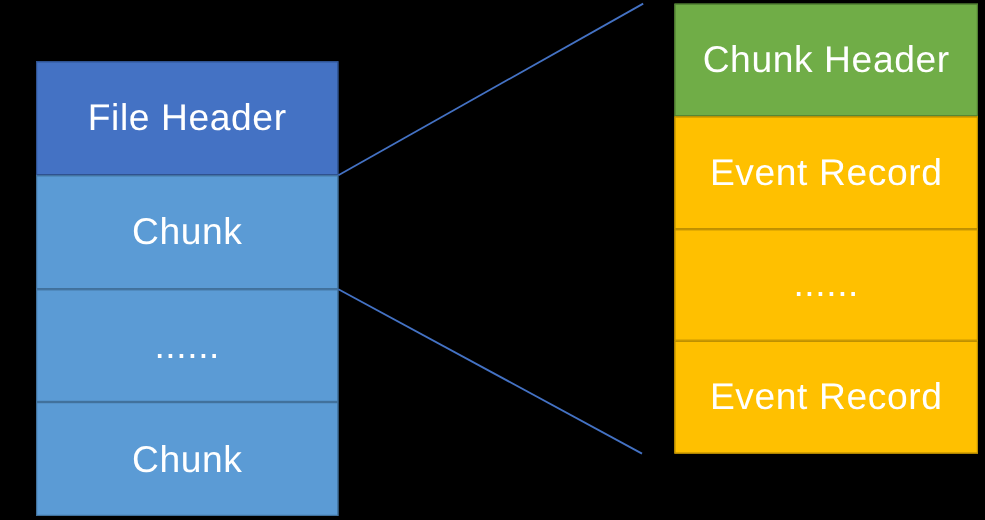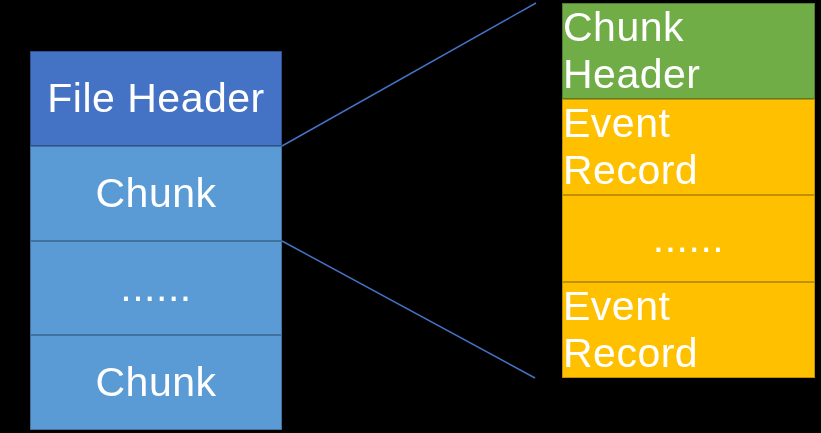--- a/index.html
+++ b/index.html
@@ -32,21 +32,21 @@
     top: 3px;
     width: 281px;
     height: 375px;
   }
   .cell {
     flex: 1 1 0;
     display: flex;
     align-items: center;
     justify-content: center;
     color: #ffffff;
-    font-size: 41px;
+    font-size: 31px;
     font-weight: 400;
     letter-spacing: 0.5px;
     border: 1px solid transparent;
     box-sizing: border-box;
     user-select: none;
     margin-left: 28px;
   }
   .connectors {
     position: absolute;
     left: 0;

